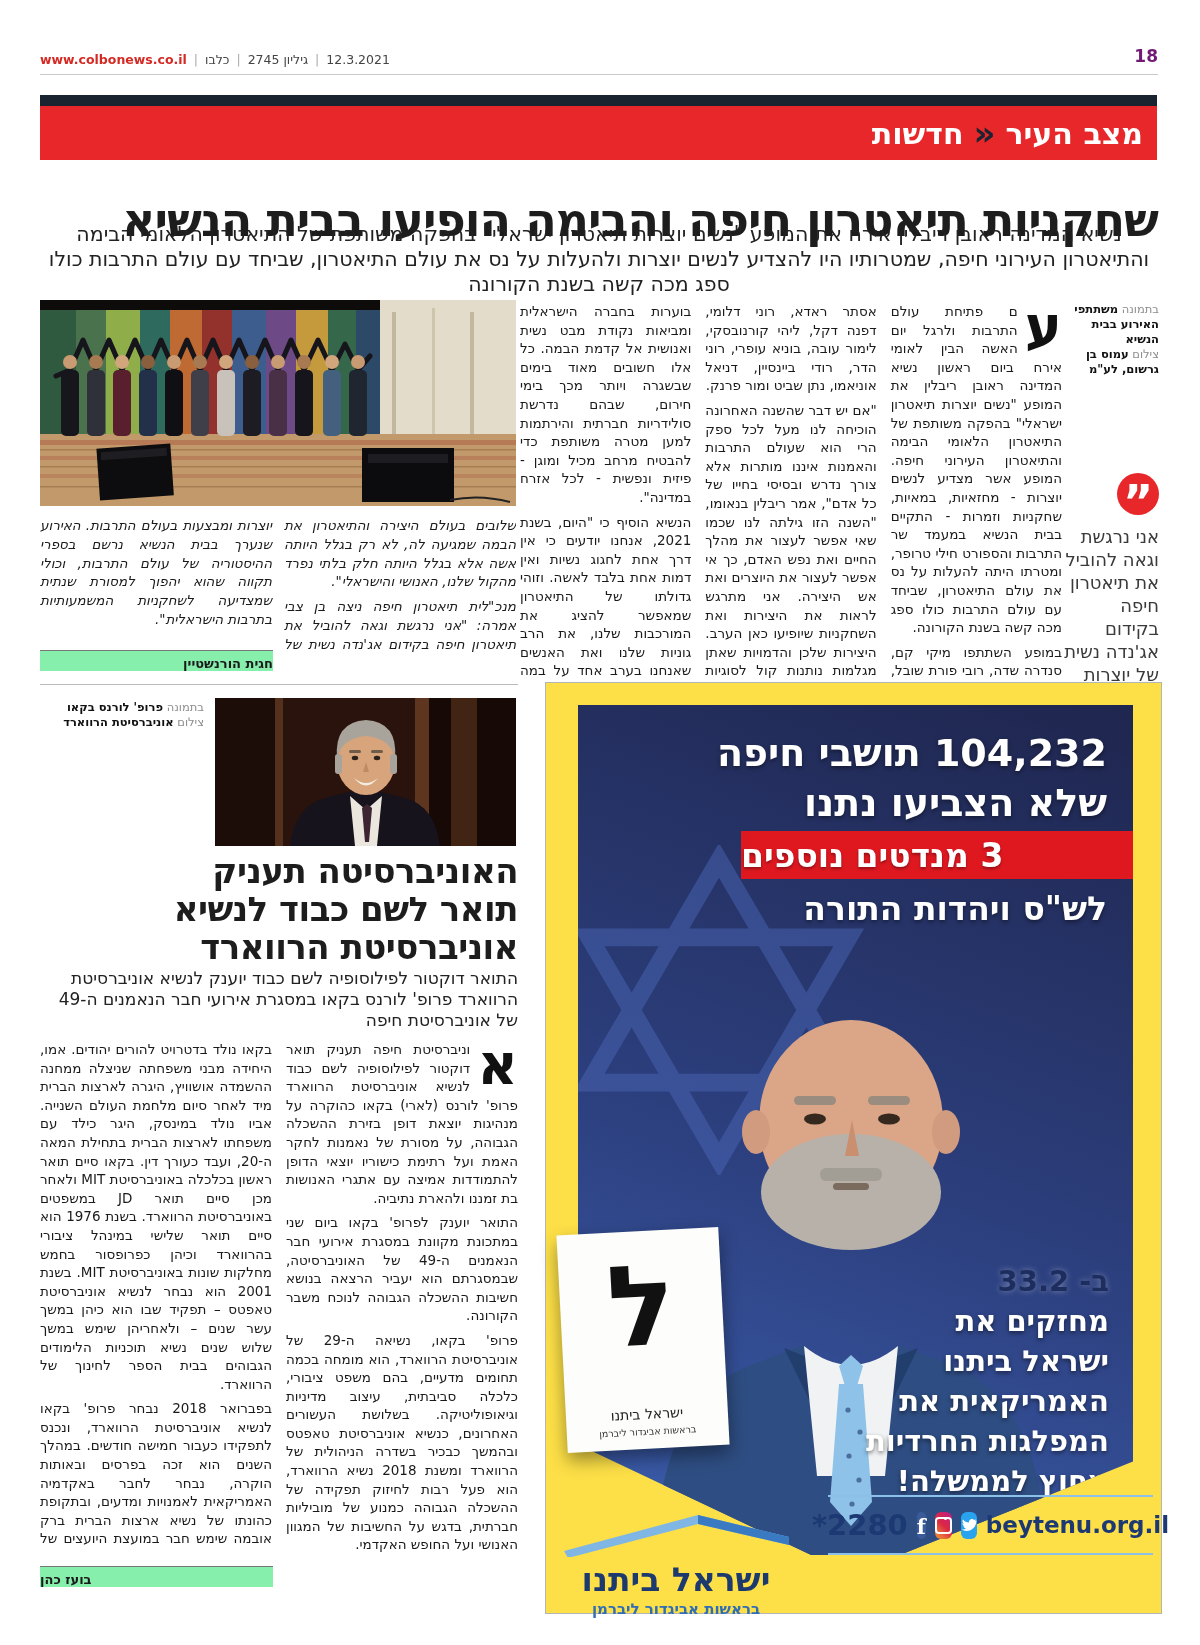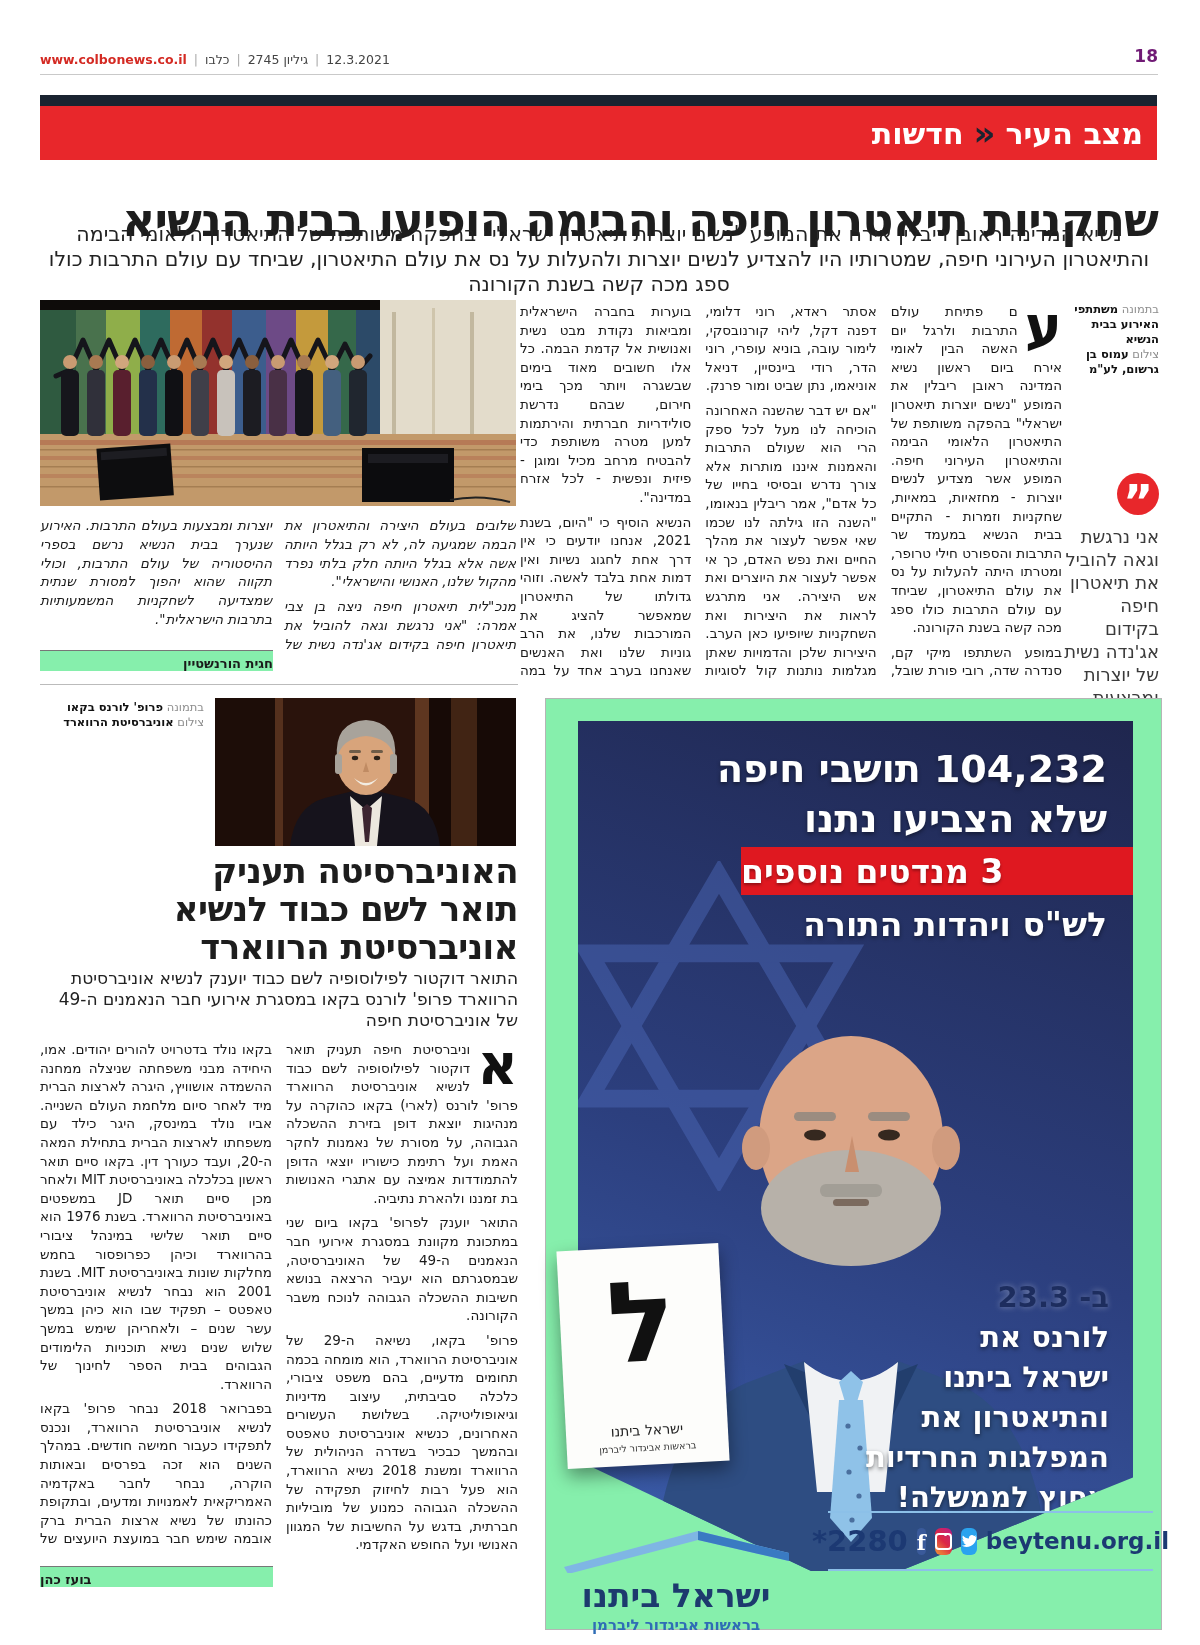--- a/index.html
+++ b/index.html
@@ -38,21 +38,21 @@
   .byline2{left:40px;top:1566px;width:233px;text-align:left;}
   
   .art2-rule{left:40px;top:684px;width:478px;height:1px;background:#bbb;}
   .art2-credit{left:42px;top:700px;width:162px;direction:rtl;text-align:right;}
   .photo2{left:215px;top:698px;width:301px;height:148px;background:#2a130c;overflow:hidden;}
   .h2{left:40px;top:852px;width:478px;direction:rtl;text-align:right;font-size:34px;line-height:38px;font-weight:bold;letter-spacing:-0.5px;color:#1d1d1d;}
   .subhead2{left:40px;top:968px;width:478px;direction:rtl;text-align:right;font-size:17px;line-height:21px;color:#222;}
   .art2-cols{left:40px;top:1040px;width:478px;height:522px;columns:2;column-gap:14px;column-fill:auto;direction:rtl;text-align:justify;font-size:13.5px;line-height:18.6px;overflow:hidden;}
   .art2-cols p{margin:0 0 6px 0;}
   
-  .ad-box{left:545px;top:682px;width:615px;height:930px;border:1px solid #b5b5b5;background:#86efac;margin-top:16px;}
+  .ad-box{left:545px;top:682px;width:615px;height:930px;border:1px solid #b5b5b5;background:#fde047;}
   .ad-navy{position:absolute;left:32px;top:22px;width:555px;height:850px;background:linear-gradient(200deg,#1f264e 0%,#2c3f7e 55%,#3c5fae 100%);clip-path:polygon(0 0,100% 0,100% 89%,58% 100%,42% 100%,0 87%);overflow:hidden;}
   .ad-line{position:absolute;right:26px;direction:rtl;color:#fff;font-weight:bold;text-align:right;text-shadow:0 2px 4px rgba(0,0,0,.45);}
   .ad-l1{top:26px;font-size:38px;}
   .ad-l2{top:76px;font-size:38px;}
   .ad-red{position:absolute;right:0;top:126px;width:392px;height:48px;background:#df1820;display:flex;align-items:center;justify-content:flex-end;direction:rtl;padding-right:4px;box-sizing:border-box;}
   .ad-red span{color:#fff;font-weight:bold;font-size:33px;text-shadow:0 2px 3px rgba(0,0,0,.35);}
   .ad-l3{top:184px;font-size:33px;}
   .ad-cta{position:absolute;right:24px;top:556px;direction:rtl;text-align:right;font-weight:bold;font-size:29px;line-height:40px;color:#fff;text-shadow:0 2px 4px rgba(0,0,0,.5);}
   .ad-cta .navy-line{color:#1d2d5e;text-shadow:0 0 6px rgba(255,255,255,.35);}
   .ballot{position:absolute;left:16px;top:548px;width:162px;height:218px;background:#fdfdfb;box-shadow:0 8px 18px rgba(0,0,0,.4);transform:rotate(-3deg);display:flex;flex-direction:column;align-items:center;z-index:6;}
@@ -272,24 +272,24 @@
           <circle cx="223" cy="510" r="2.6" fill="#4a6f9e"></circle>
         <circle cx="216" cy="534" r="2.6" fill="#4a6f9e"></circle>
       </svg>
       <div class="ad-line ad-l1">104,232 תושבי חיפה</div>
       <div class="ad-line ad-l2">שלא הצביעו נתנו</div>
       <div class="ad-red">
           <span>3 מנדטים נוספים</span>
         </div>
       <div class="ad-line ad-l3">לש"ס ויהדות התורה</div>
       <div class="ad-cta">
-        <div class="navy-line">ב- 23.3</div>
-        <div>לורנס את</div>
+        <div class="navy-line">ב- 33.2</div>
+        <div>מחזקים את</div>
         <div>ישראל ביתנו</div>
-        <div>והתיאטרון את</div>
+        <div>האמריקאית את</div>
         <div>המפלגות החרדיות</div>
         <div>מחוץ לממשלה!</div>
       </div>
     </div>
 
     <div class="ballot">
       <div class="letter">ל</div>
       <div class="party" dir="rtl">ישראל ביתנו</div>
       <div class="bsub" dir="rtl">בראשות אביגדור ליברמן</div>
     </div>

